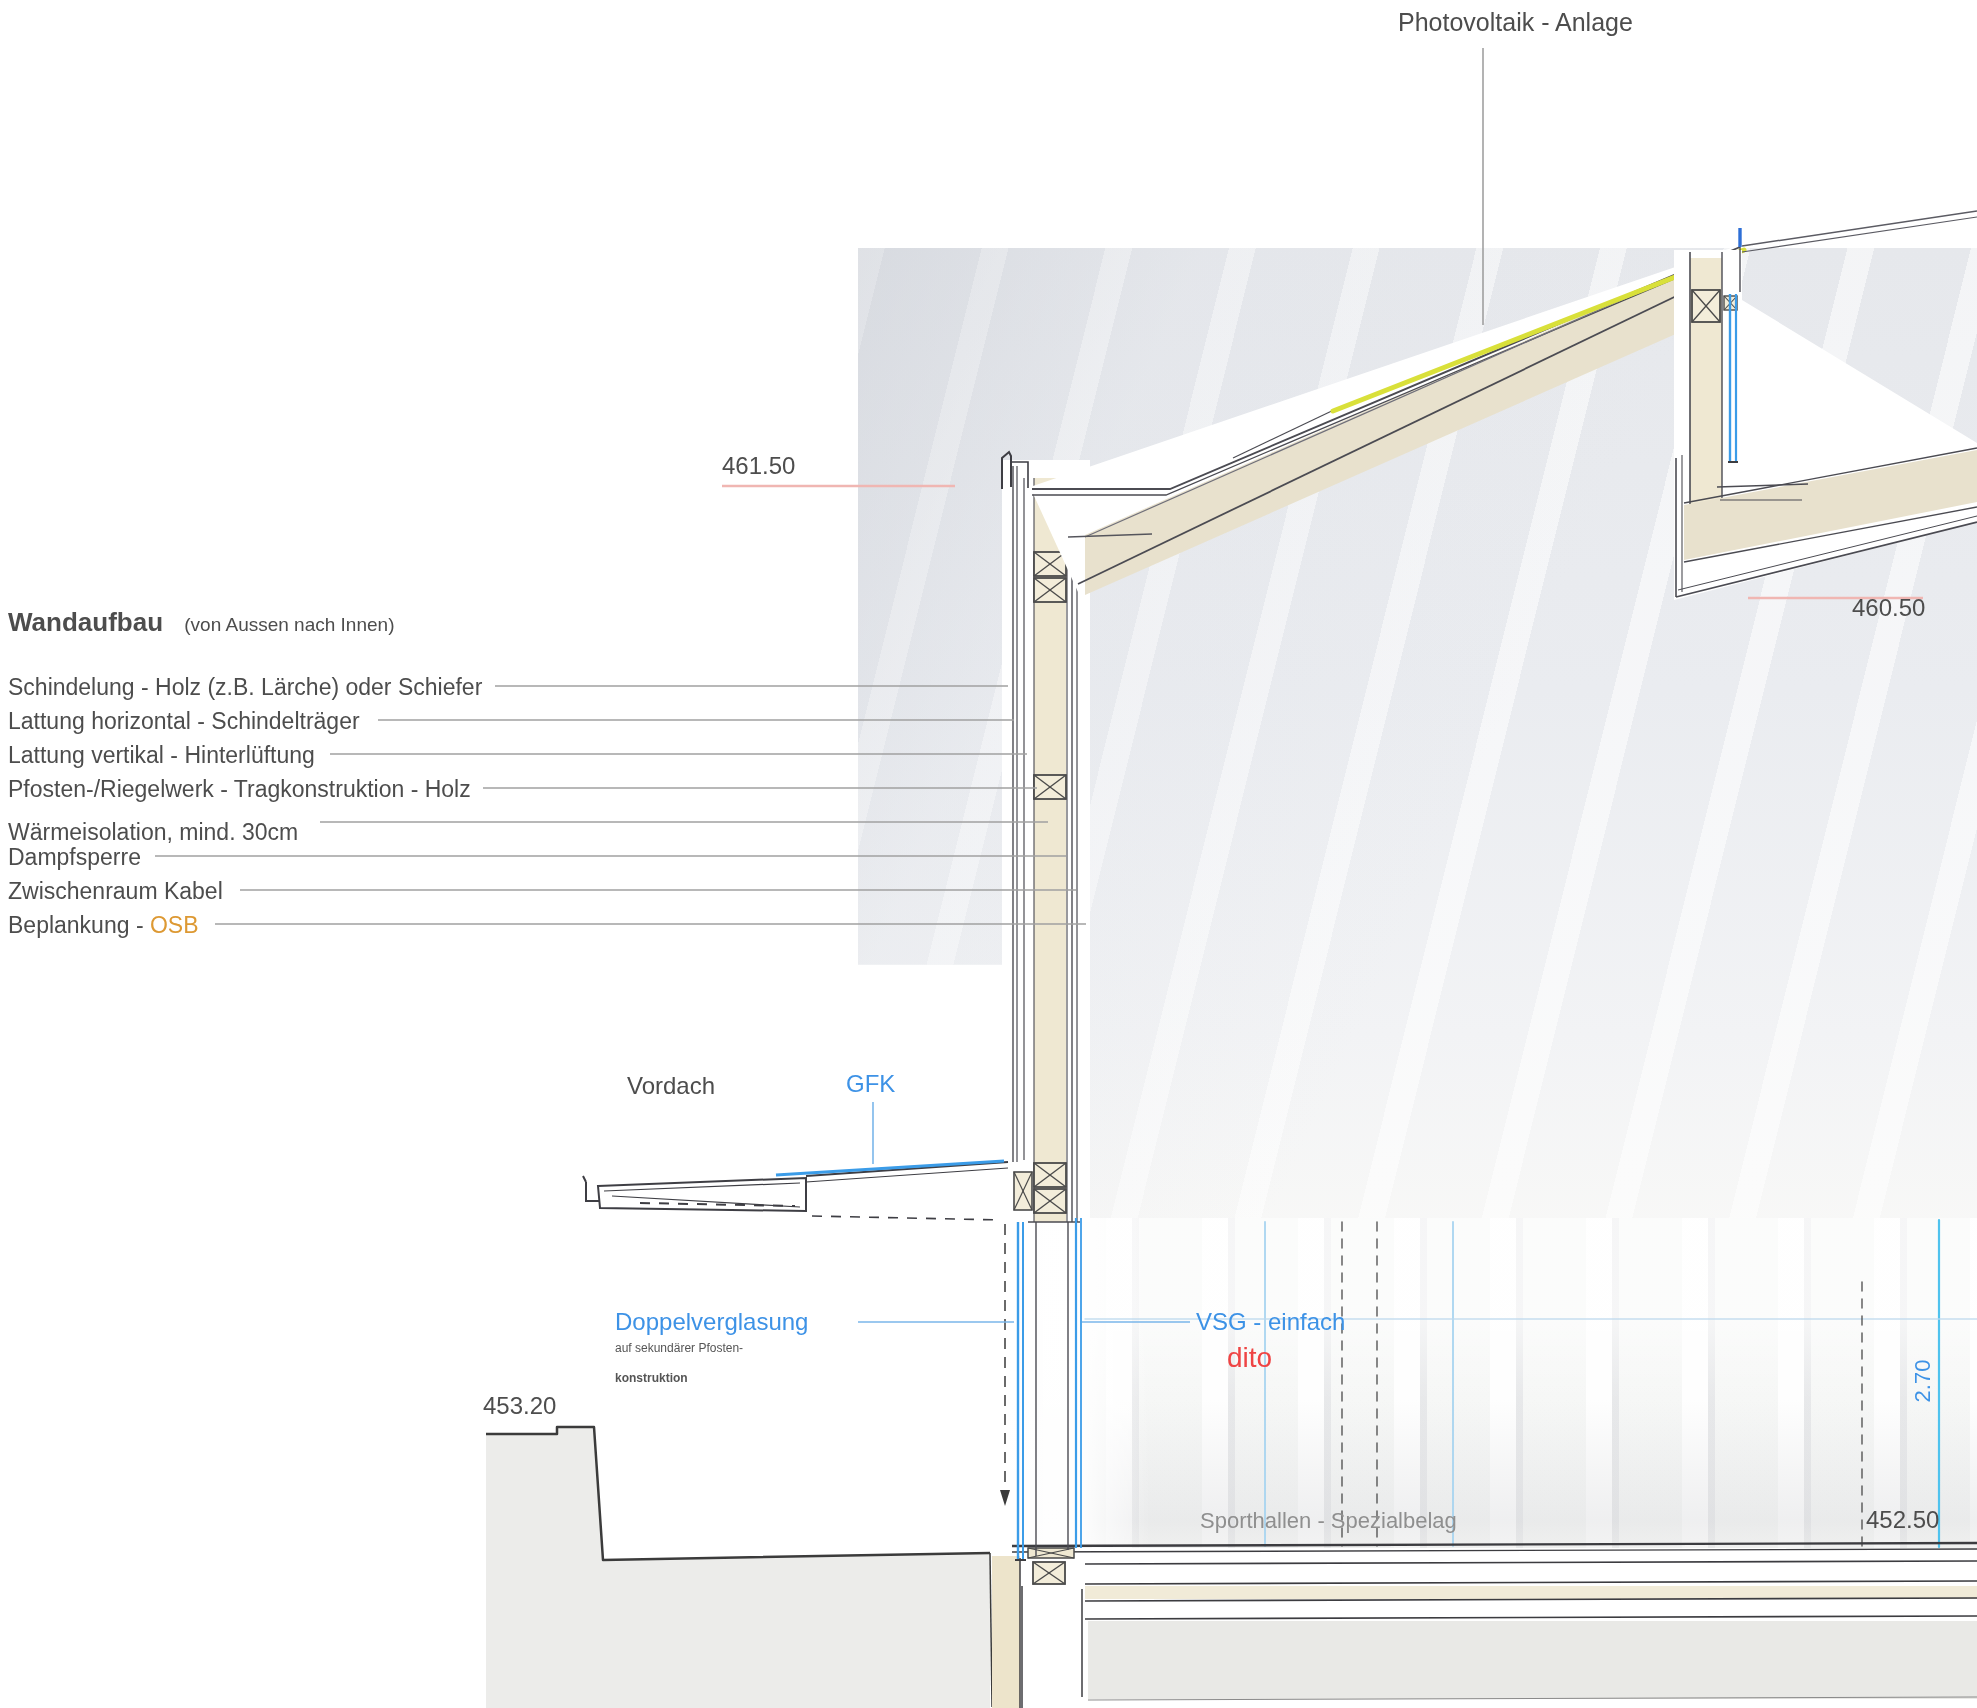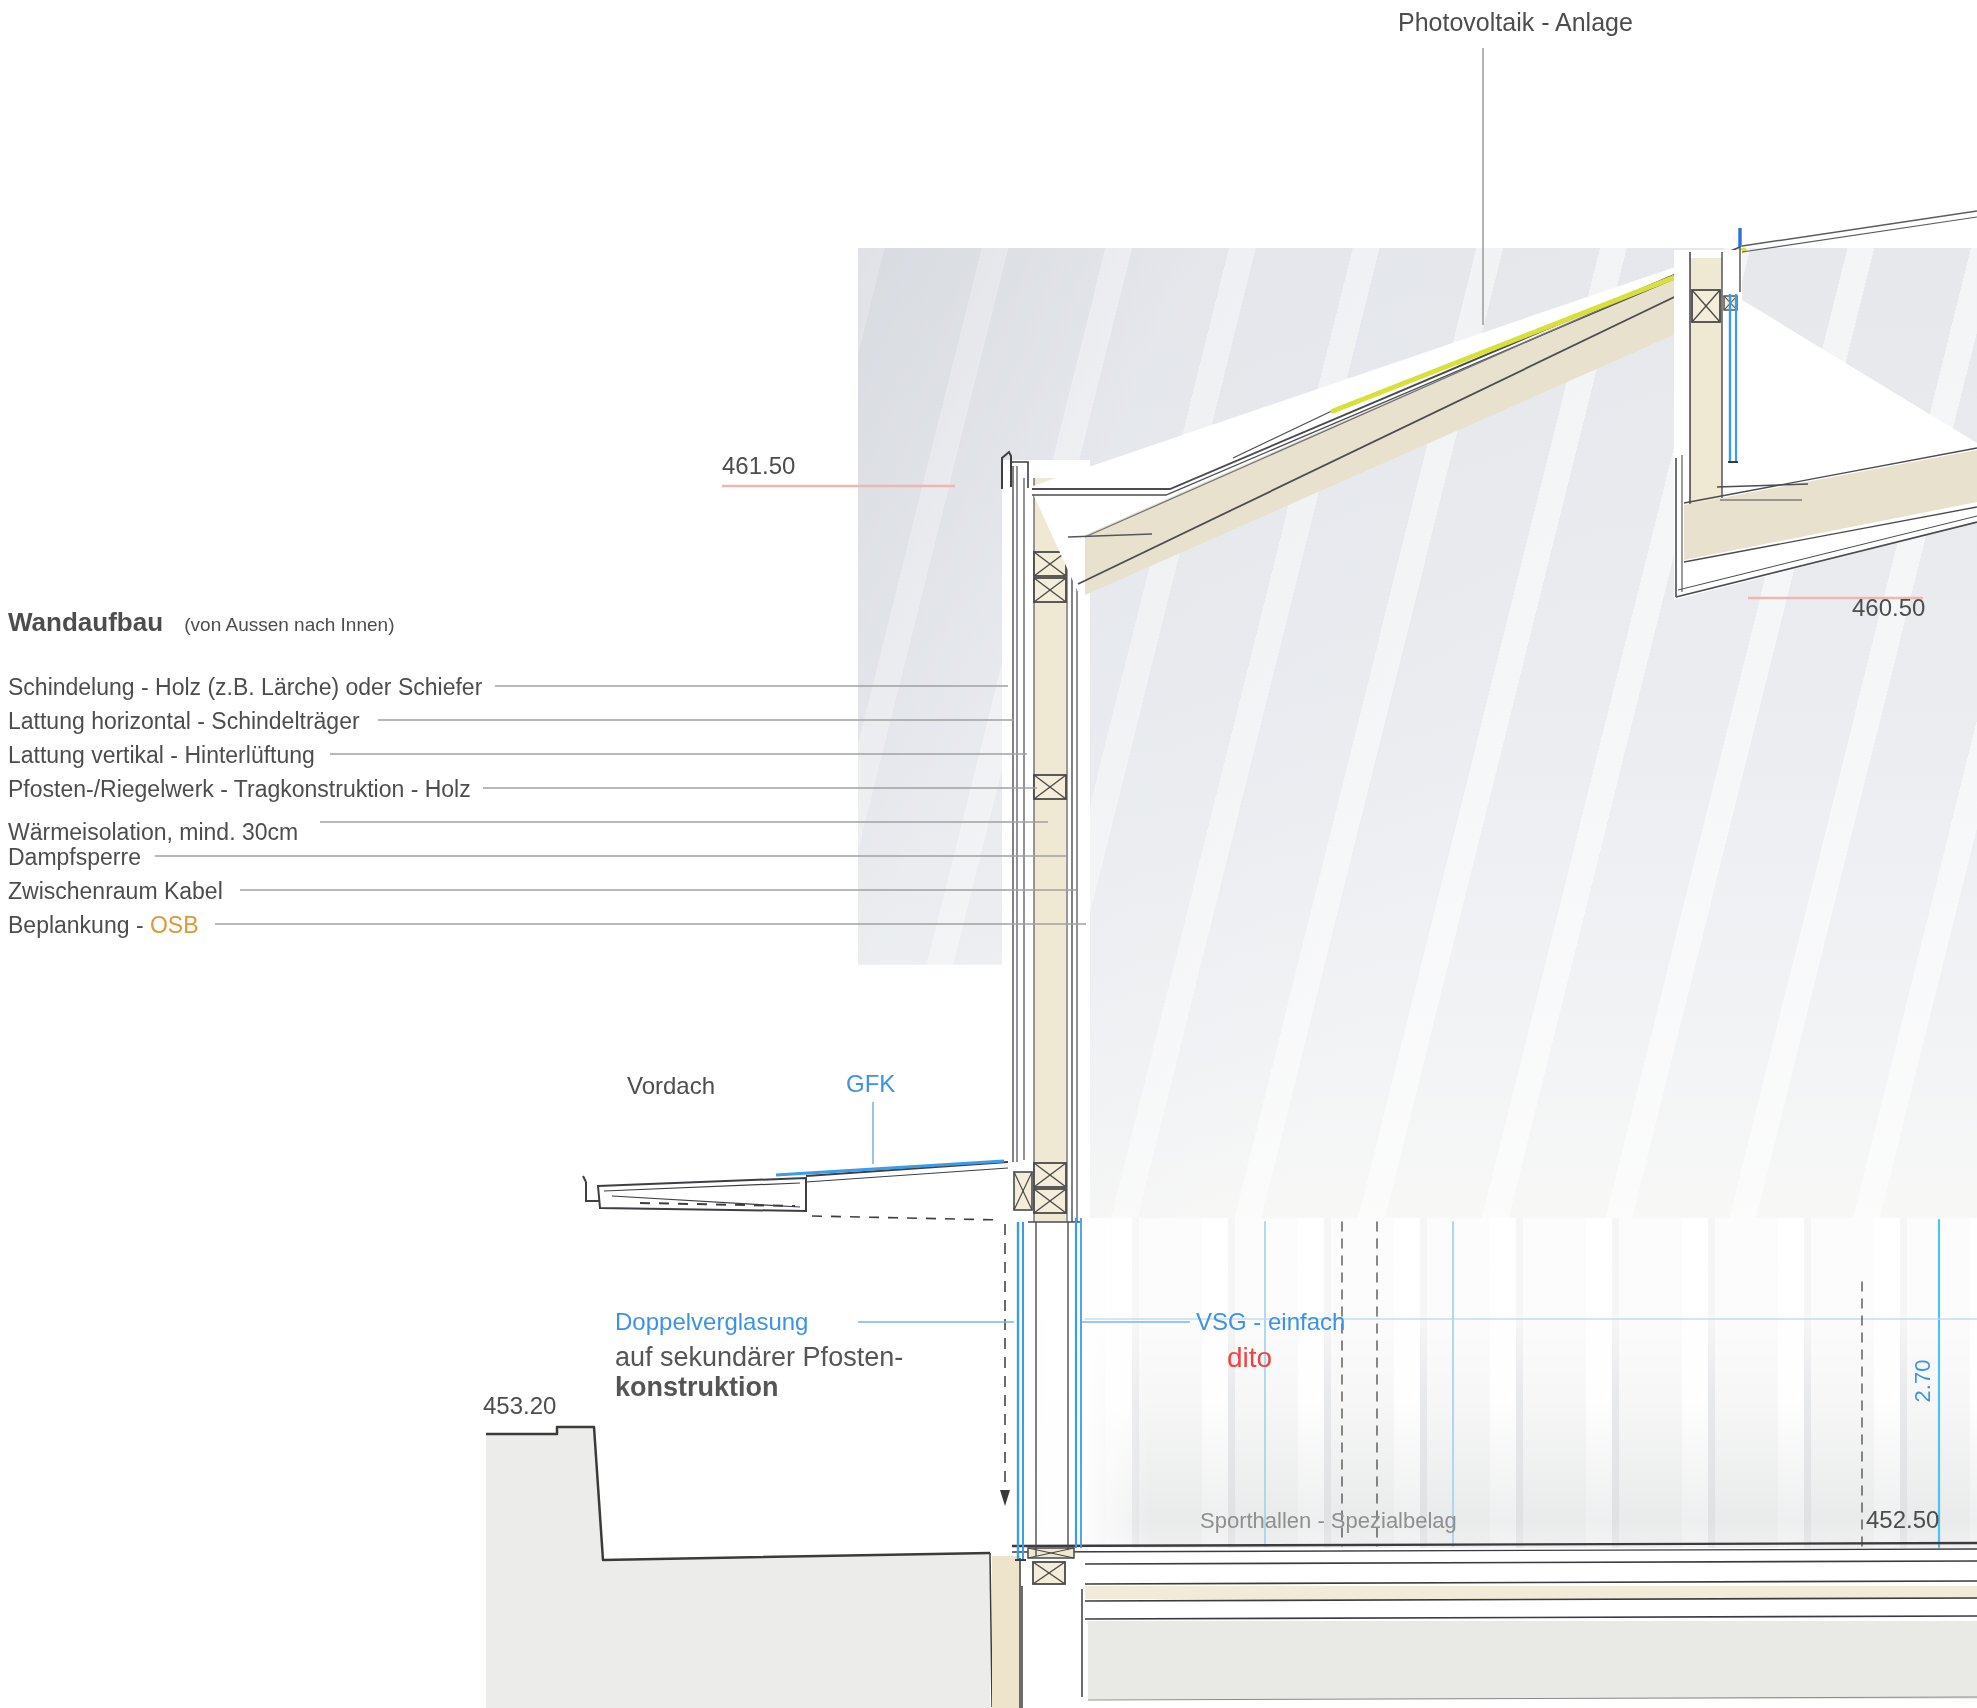--- a/index.html
+++ b/index.html
@@ -15,21 +15,21 @@
   .photo-lower{position:absolute;left:1010px;top:1218px;width:967px;height:330px;
      background:
        linear-gradient(90deg, rgba(255,255,255,0.95) 0 70px, rgba(255,255,255,0) 140px),
        linear-gradient(180deg, rgba(255,255,255,0.6) 0 30%, rgba(255,255,255,0) 55%, rgba(210,211,214,0.35) 92%, rgba(233,233,232,0.5) 100%),
        repeating-linear-gradient(90deg, rgba(255,255,255,0.95) 0 26px, rgba(225,226,229,0.65) 26px 33px, rgba(246,247,246,0.95) 33px 96px),
        #f4f5f4;}
   svg{position:absolute;left:0;top:0;}
   
   .lbl{position:absolute;color:#4d4d4d;font-size:24px;line-height:1.15;white-space:nowrap;text-align:center;}
   .lbl.bold{font-weight:bold;font-size:26px;}
-  .lbl.sub{font-size:27px;color:#555555;}
+  .lbl.sub{font-size:12px;color:#555555;}
   .lbl.blue{color:#3d92e6;}
   .lbl.faint{color:#8f8f8f;font-size:22px;}
   .lbl.dito{color:#ef4444;font-size:28px;margin-left:31px;}
   .osb{color:#dd9933;}
   .legend-row{position:absolute;left:8px;color:#4d4d4d;font-size:23px;white-space:nowrap;}
   .subtitle{font-size:19px;font-weight:normal;color:#4d4d4d;}
   .dim-270{position:absolute;left:1893px;top:1368px;width:60px;text-align:center;
            color:#3d92e6;font-size:22px;transform:rotate(-90deg);}
 </style>
 </head>

